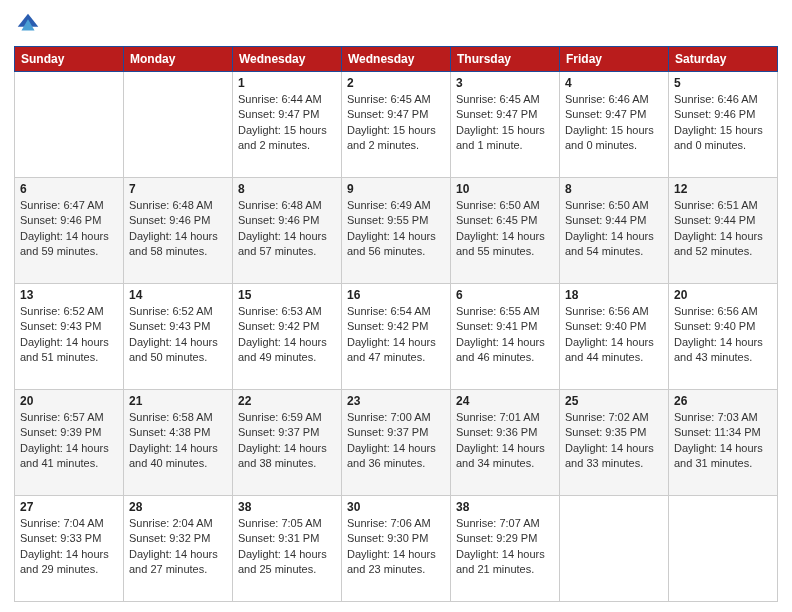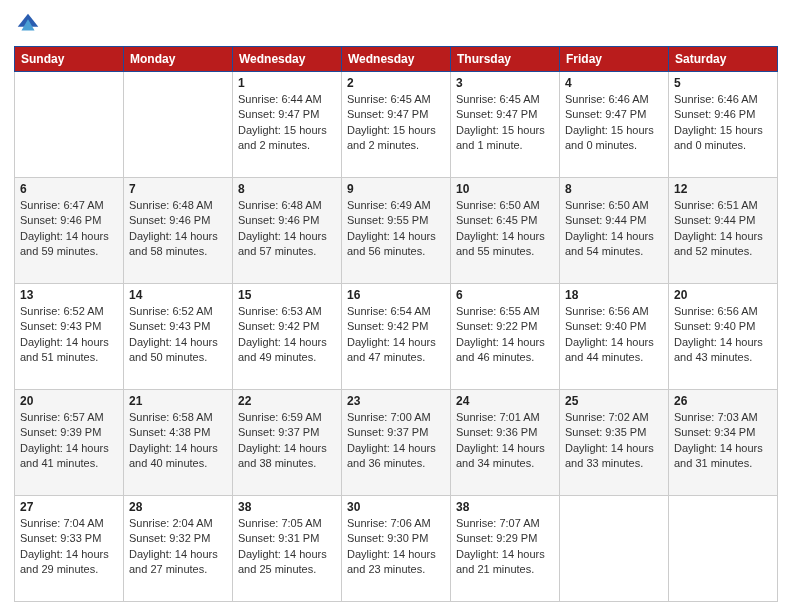--- a/index.html
+++ b/index.html
@@ -260,21 +260,21 @@
           <td>
             <span class="day-num">16</span>
             <div class="day-info">Sunrise: 6:54 AM
 Sunset: 9:42 PM
 Daylight: 14 hours
 and 47 minutes.</div>
           </td>
           <td>
             <span class="day-num">6</span>
             <div class="day-info">Sunrise: 6:55 AM
-Sunset: 9:22 PM
+Sunset: 9:41 PM
 Daylight: 14 hours
 and 46 minutes.</div>
           </td>
           <td>
             <span class="day-num">18</span>
             <div class="day-info">Sunrise: 6:56 AM
 Sunset: 9:40 PM
 Daylight: 14 hours
 and 44 minutes.</div>
           </td>
@@ -325,21 +325,21 @@
           <td>
             <span class="day-num">25</span>
             <div class="day-info">Sunrise: 7:02 AM
 Sunset: 9:35 PM
 Daylight: 14 hours
 and 33 minutes.</div>
           </td>
           <td>
             <span class="day-num">26</span>
             <div class="day-info">Sunrise: 7:03 AM
-Sunset: 9:34 PM
+Sunset: 11:34 PM
 Daylight: 14 hours
 and 31 minutes.</div>
           </td>
         </tr>
         <tr>
           <td>
             <span class="day-num">27</span>
             <div class="day-info">Sunrise: 7:04 AM
 Sunset: 9:33 PM
 Daylight: 14 hours

